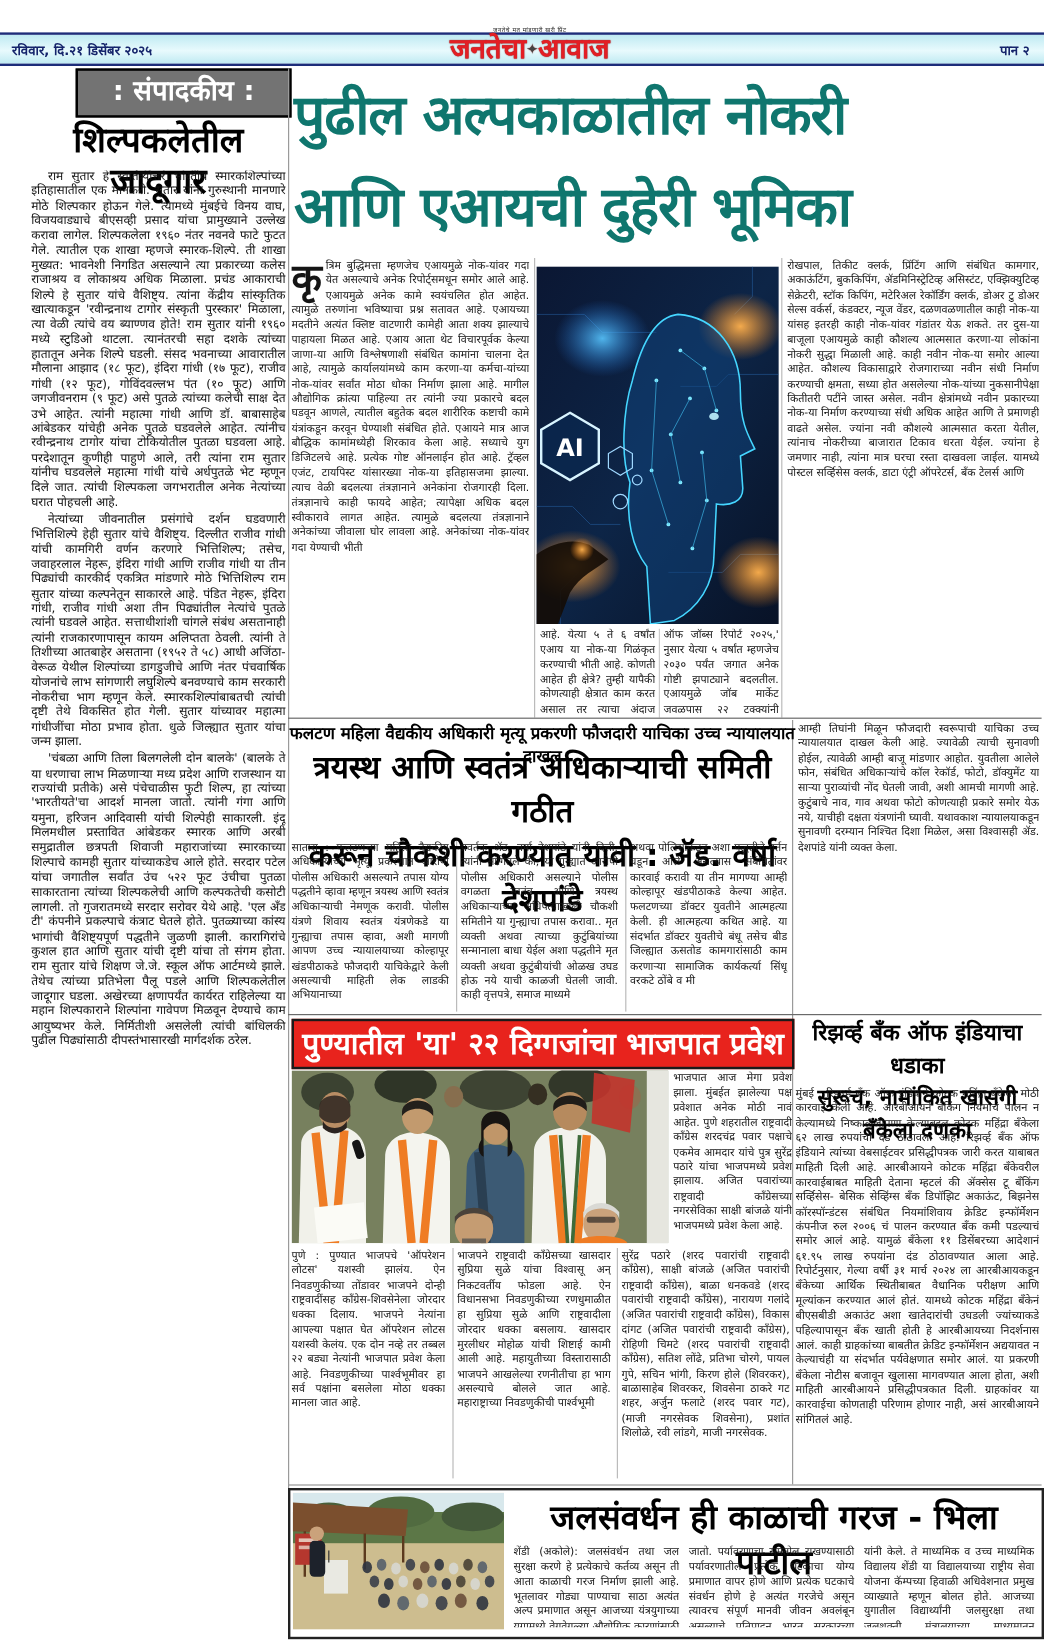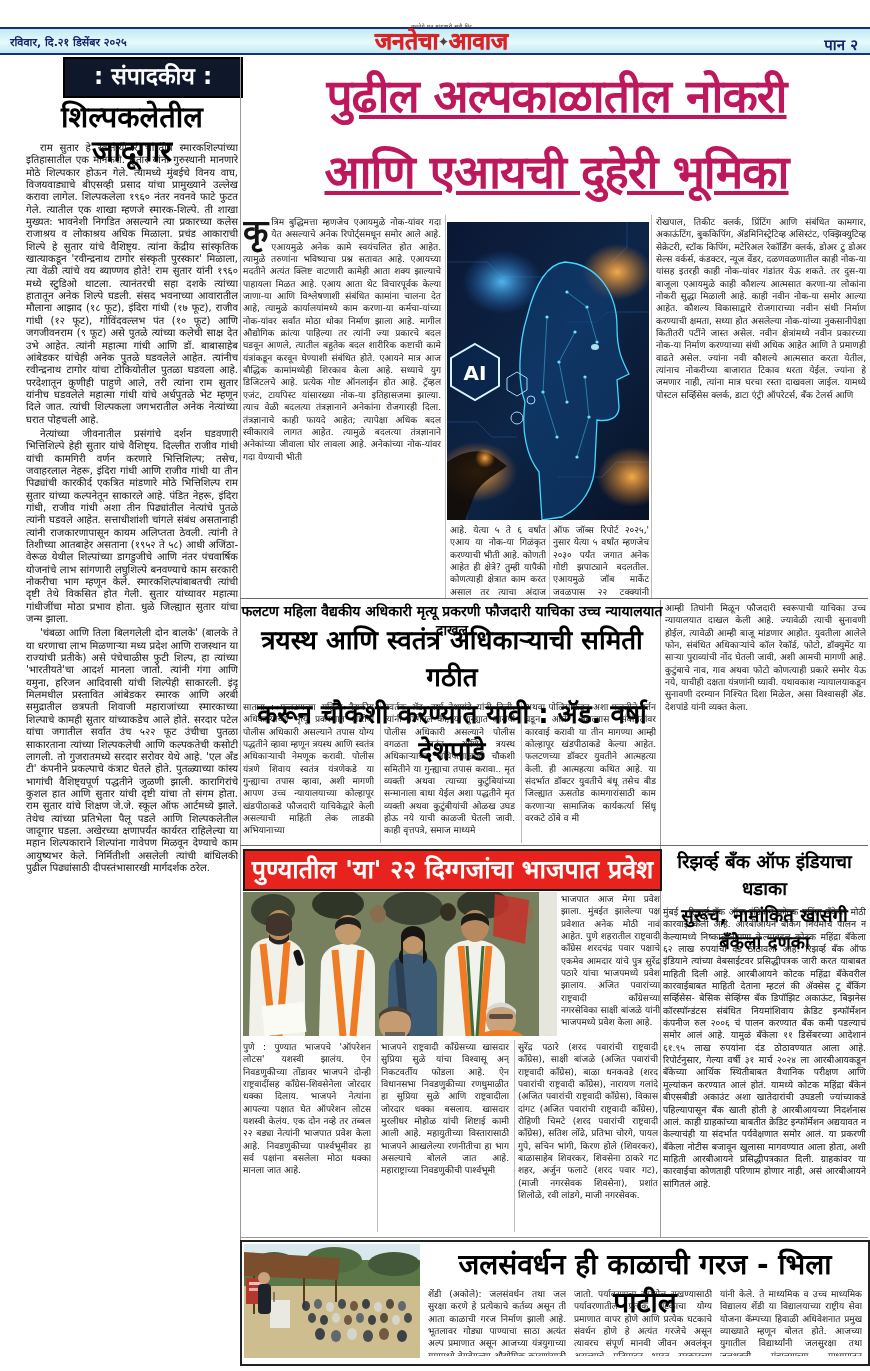--- a/index.html
+++ b/index.html
@@ -4,40 +4,40 @@
 <style>
   html,body{margin:0;padding:0;background:#e9e9e9;}
   .page{position:relative;width:870px;height:1371px;background:#ffffff;margin:0 auto;
         font-family:"DejaVu Sans",sans-serif;color:#111;overflow:hidden;}
   .abs{position:absolute;}
   
   .topbar{left:0;top:27px;width:870px;height:24px;
           background:linear-gradient(#bfeaf2,#e8fafd 55%,#bfeaf2);
           border-top:2px solid #1d2d7a;border-bottom:2px solid #1d2d7a;}
   .edition-date{position:absolute;left:10px;top:5px;font-size:11px;font-weight:bold;color:#15246b;}
-  .page-no{position:absolute;right:12px;top:5px;font-size:15px;font-weight:bold;color:#15246b;}
+  .page-no{position:absolute;right:12px;top:5px;font-size:11px;font-weight:bold;color:#15246b;}
   .masthead{position:absolute;left:0;right:0;top:-6px;text-align:center;padding-left:13px;}
   .mast-tagline{font-size:5px;color:#222;letter-spacing:.4px;line-height:6px;}
   .mast-title{font-size:23px;font-weight:800;color:#e31e24;line-height:24px;
               text-shadow:0 0 1px #7a0000;}
   .mast-logo{display:inline-block;font-size:12px;color:#444;transform:translateY(-3px);}
   
-  .ed-box{left:63px;top:57px;width:176px;height:37px;background:#0f172a;border:2px solid #000;
+  .ed-box{left:63px;top:57px;width:176px;height:37px;background:#737373;border:2px solid #000;
           color:#fff;font-size:23px;font-weight:bold;text-align:center;line-height:35px;}
   .ed-head{left:26px;top:100px;width:212px;font-size:29px;font-weight:800;text-align:center;
            color:#000;line-height:34px;}
   .ed-body{left:26px;top:142px;width:212px;height:1220px;font-size:10px;line-height:12.35px;
            text-align:justify;overflow:hidden;}
   .ed-body p{margin:0 0 2px 0;text-indent:14px;}
   
   .vrule{width:0;border-left:1px solid #9a9a9a;}
   .hrule{height:0;border-top:1px solid #6a6a6a;}
   
   .main-head{left:245px;top:58px;width:623px;height:154px;font-size:46px;line-height:76px;
-             font-weight:800;color:#be185d;text-align:center;letter-spacing:-1px;text-decoration:underline;}
+             font-weight:800;color:#0f766e;letter-spacing:-1px;}
   .col{font-size:9px;line-height:12.35px;text-align:justify;overflow:hidden;color:#151515;}
   .dropcap{float:left;font-size:33px;line-height:28px;font-weight:bold;padding:2px 3px 0 0;}
   
   .kicker{left:240px;top:601px;width:424px;font-size:14px;font-weight:600;text-align:center;color:#000;}
   .ph-head{left:240px;top:622px;width:424px;font-size:26px;line-height:37px;font-weight:800;
            text-align:center;color:#000;}
   
   .banner{left:243px;top:849px;width:415px;height:38px;background:#e8231d;border:2px solid #1a1a1a;
           color:#fff;font-size:25px;font-weight:800;text-align:center;line-height:38px;}
   

